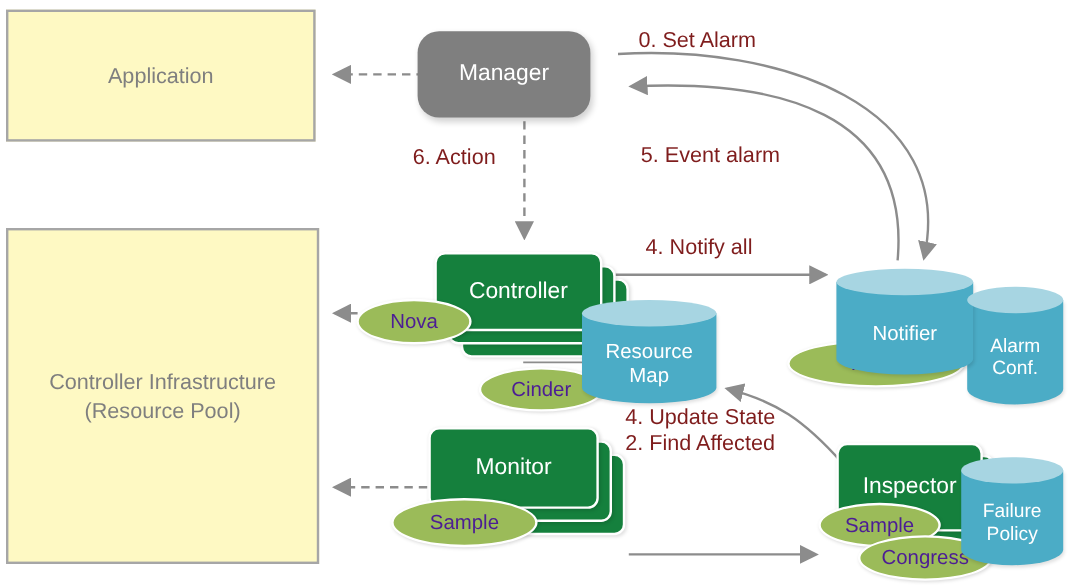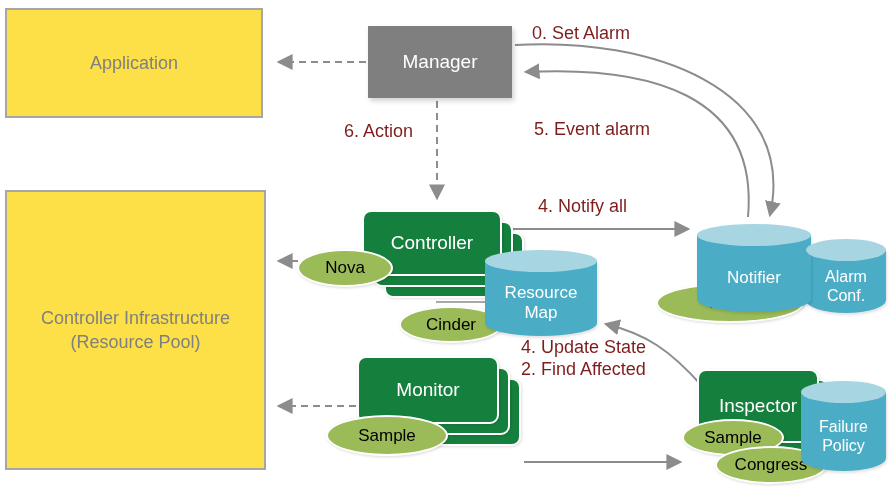--- a/index.html
+++ b/index.html
@@ -14,36 +14,36 @@
   }
   #arrow-layer {
     position: absolute;
     left: 0; top: 0;
     width: 895px; height: 489px;
     pointer-events: none;
   }
   .box {
     position: absolute;
     border: 2px solid #a6a6a6;
-    background: #fde047;
+    background: #fef9c3;
     display: flex;
     flex-direction: column;
     align-items: center;
     justify-content: center;
     color: #7f7f7f;
     font-size: 18px;
     text-align: center;
     line-height: 1.35;
   }
   .manager {
     position: absolute;
-    left: 368px; top: 26px;
+    left: 348px; top: 26px;
     width: 144px; height: 72px;
     background: #7f7f7f;
-    border-radius: 0;
+    border-radius: 18px;
     display: flex;
     align-items: center;
     justify-content: center;
     color: #ffffff;
     font-size: 19px;
     box-shadow: 2px 3px 5px rgba(0,0,0,0.18);
   }
   .stack { position: absolute; }
   .stack .layer {
     position: absolute;
@@ -90,21 +90,21 @@
   }
   .cyl-label.small { font-size: 16px; }
   .service {
     position: absolute;
     background: #9bbb59;
     border: 2px solid #ffffff;
     border-radius: 50%;
     display: flex;
     align-items: center;
     justify-content: center;
-    color: #000000;
+    color: #4c1d95;
     font-size: 17px;
     box-shadow: 1px 1px 3px rgba(0,0,0,0.15);
   }
   .flow-label {
     position: absolute;
     color: #7f1d1d;
     font-size: 18px;
     white-space: nowrap;
   }
 </style>
@@ -158,21 +158,21 @@
     <div class="layer" style="left:11px; top:11px; width:140px; height:66px;"></div>
     <div class="layer front" style="left:0; top:0; width:140px; height:66px;">Controller</div>
   </div>
 
   <div class="stack" style="left:357px; top:356px; width:166px; height:94px;">
     <div class="layer" style="left:22px; top:22px; width:142px; height:68px;"></div>
     <div class="layer" style="left:11px; top:11px; width:142px; height:68px;"></div>
     <div class="layer front" style="left:0; top:0; width:142px; height:68px;">Monitor</div>
   </div>
 
-  <div class="cylinder" style="left:806px; top:239px; width:80px; height:74px;">
+  <div class="cylinder" style="left:806px; top:239px; width:80px; height:98px;">
     <div class="cyl-body"></div>
     <div class="cyl-top"></div>
     <div class="cyl-label small">Alarm Conf.</div>
   </div>
 
   <div class="cylinder" style="left:697px; top:224px; width:114px; height:88px;">
     <div class="cyl-body"></div>
     <div class="cyl-top"></div>
     <div class="cyl-label">Notifier</div>
   </div>

